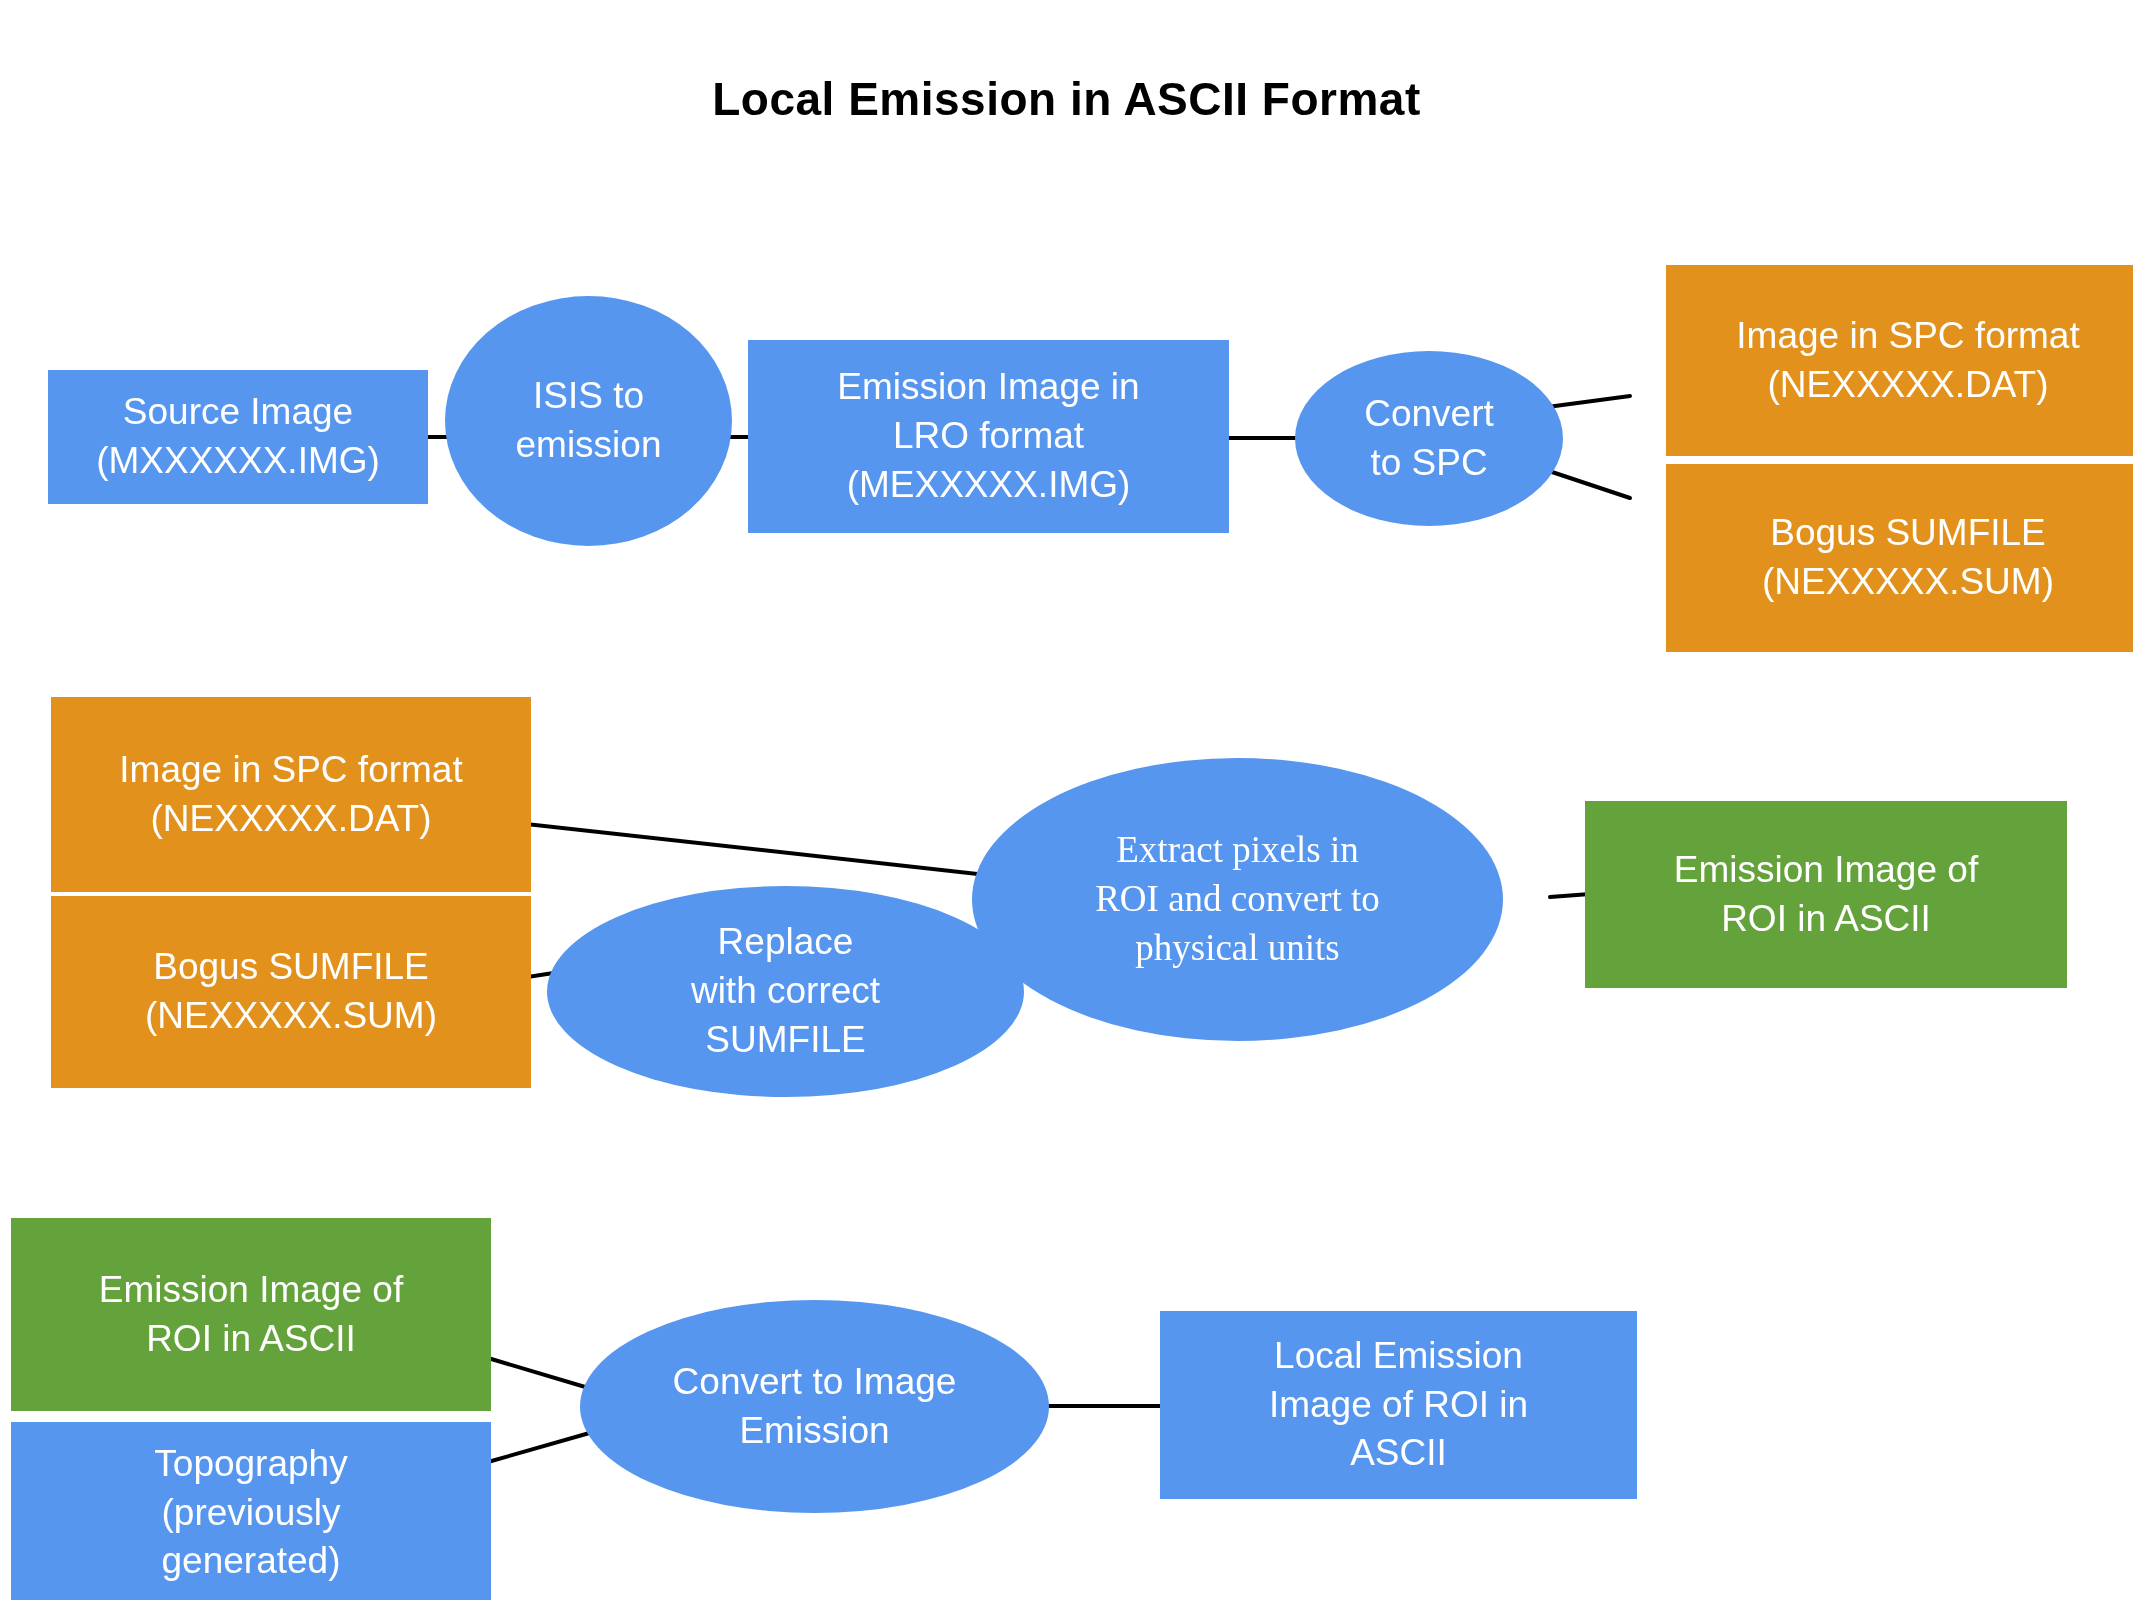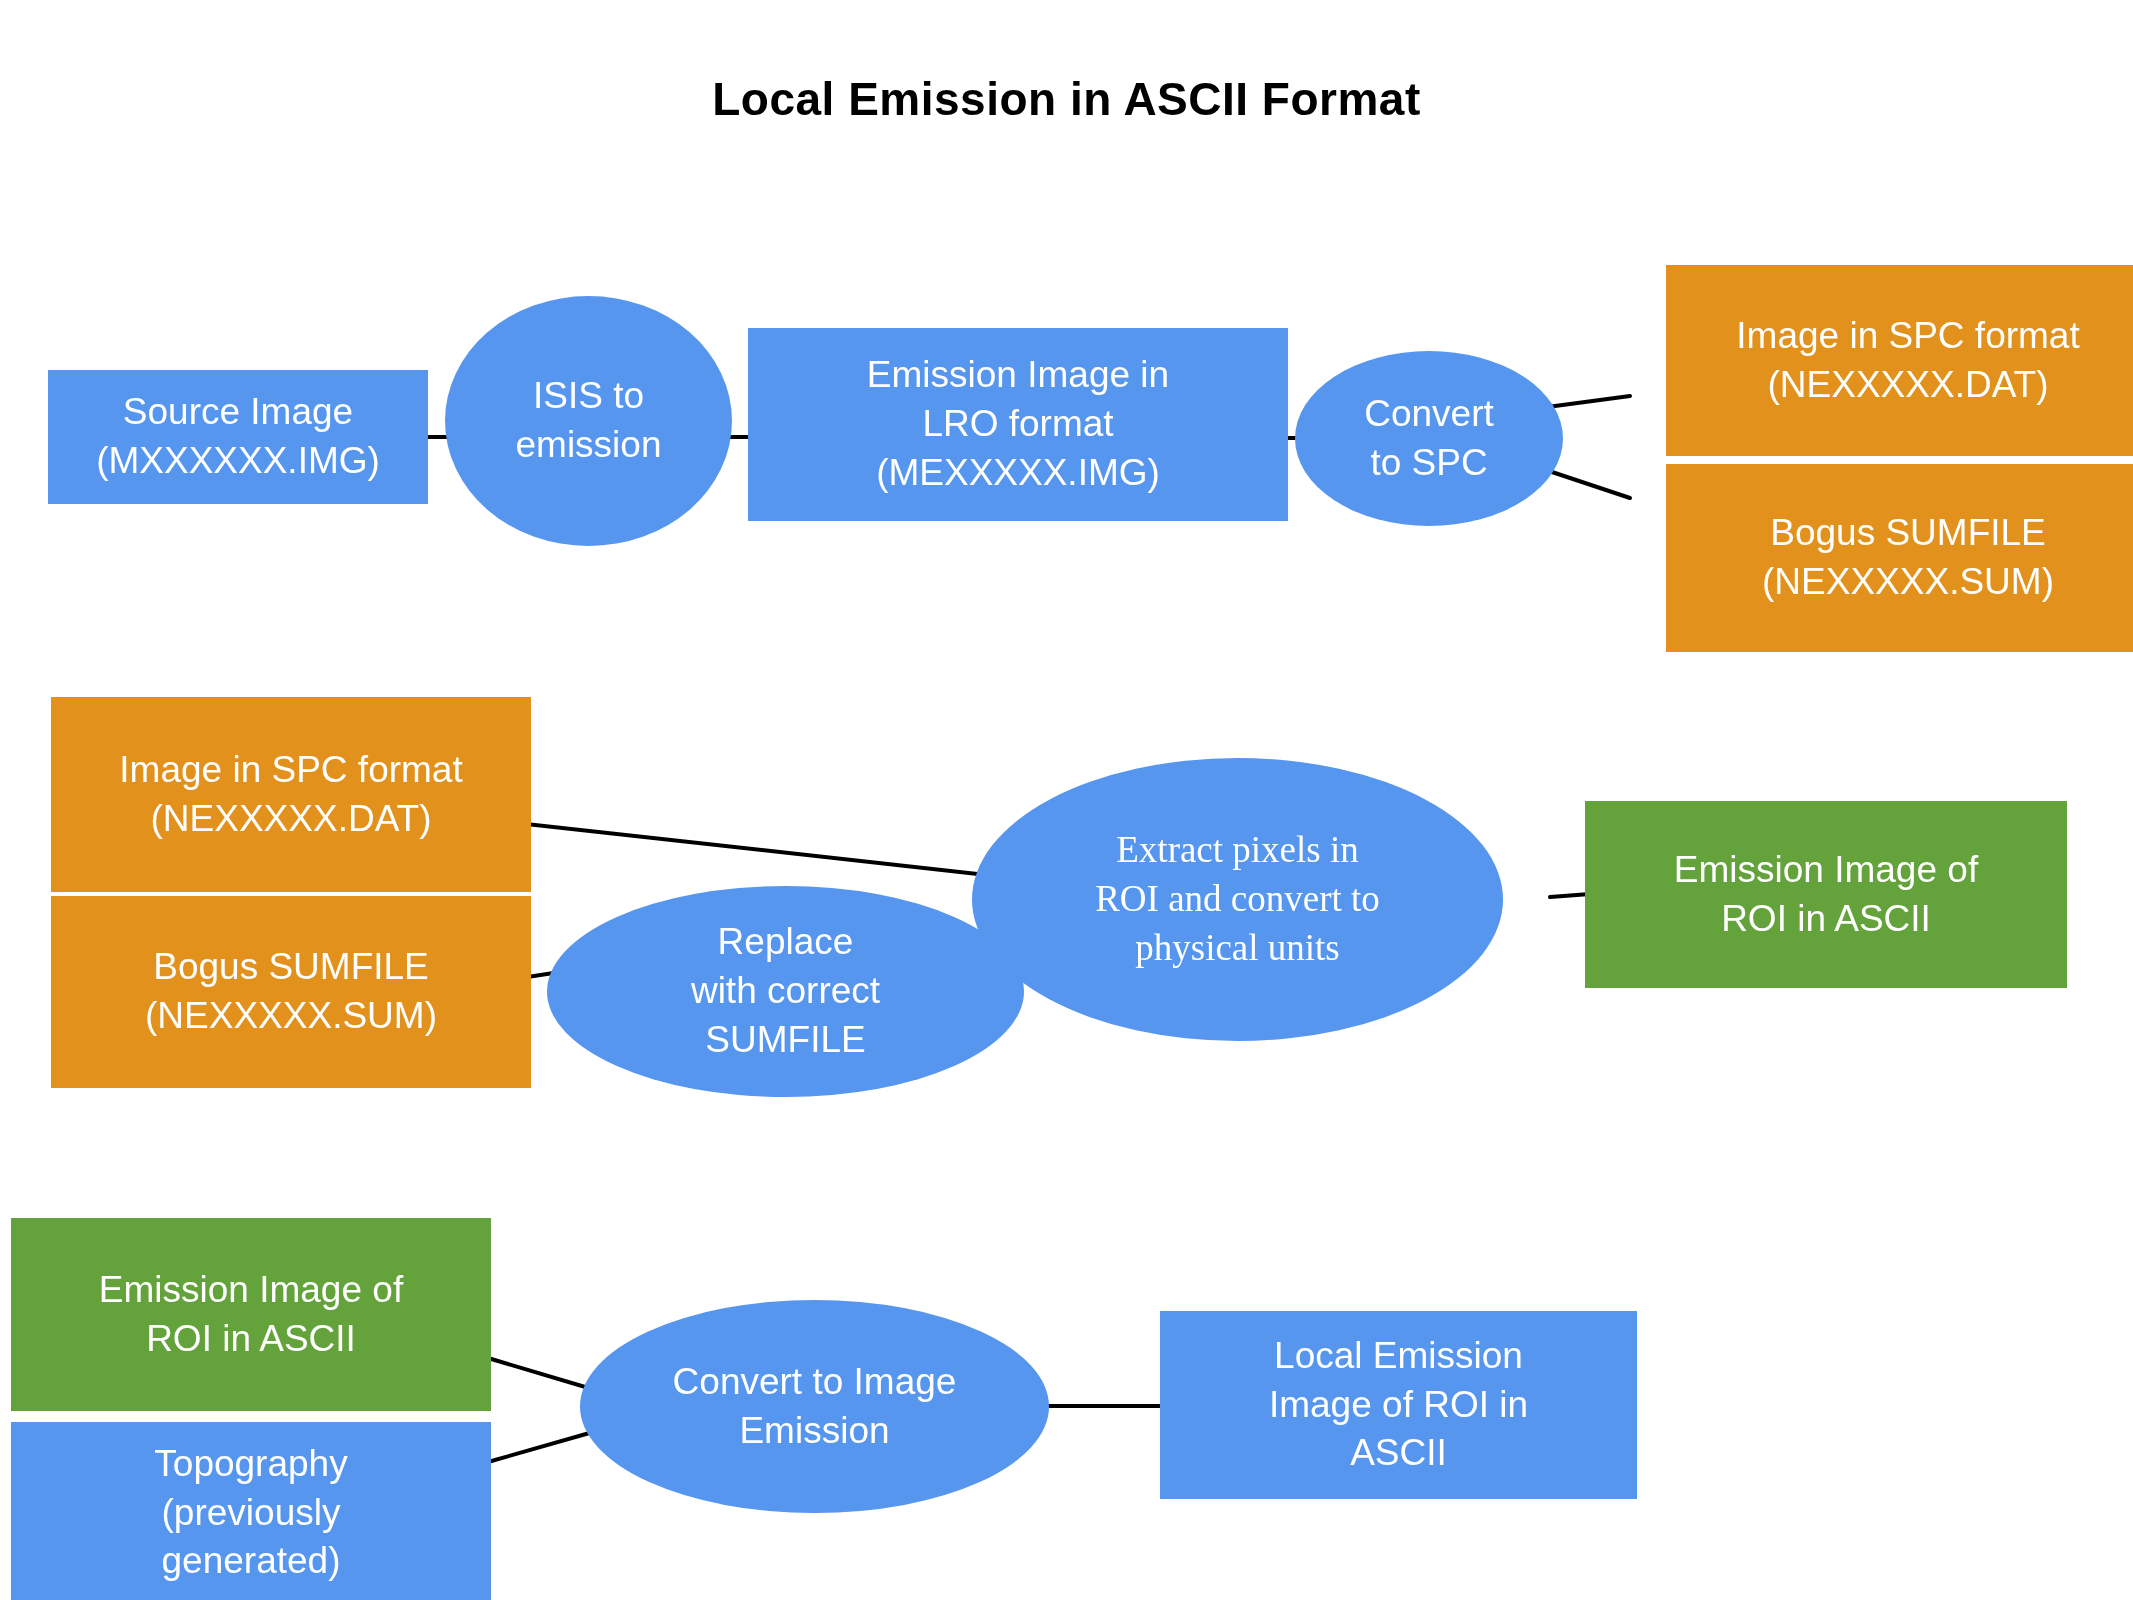--- a/index.html
+++ b/index.html
@@ -52,21 +52,21 @@
     padding: 6px 10px;
   }
   .ellipse { border-radius: 50%; }
   .blue   { background: var(--blue); }
   .orange { background: var(--orange); margin-left: 40px; }
   .green  { background: var(--green); }
 
   
   #n-source    { left: 48px;   top: 370px;  width: 380px; height: 134px; }
   #n-isis      { left: 445px;  top: 296px;  width: 287px; height: 250px; }
-  #n-lro       { left: 748px;  top: 328px;  width: 540px; height: 193px; }
+  #n-lro       { left: 748px;  top: 340px;  width: 481px; height: 193px; }
   #n-spc-ell   { left: 1295px; top: 351px;  width: 268px; height: 175px; }
   #n-dat1      { left: 1626px; top: 265px;  width: 484px; height: 191px; }
   #n-sum1      { left: 1626px; top: 464px;  width: 484px; height: 188px; }
 
   
   #n-dat2      { left: 11px;   top: 697px;  width: 480px; height: 195px; }
   #n-sum2      { left: 11px;   top: 896px;  width: 480px; height: 192px; }
   #n-replace   { left: 547px;  top: 886px;  width: 477px; height: 211px; }
   #n-extract   { left: 972px; top: 758px;  width: 531px; height: 283px; font-family: Liberation Serif, serif; }
   #n-green1    { left: 1585px; top: 801px;  width: 482px; height: 187px; }

